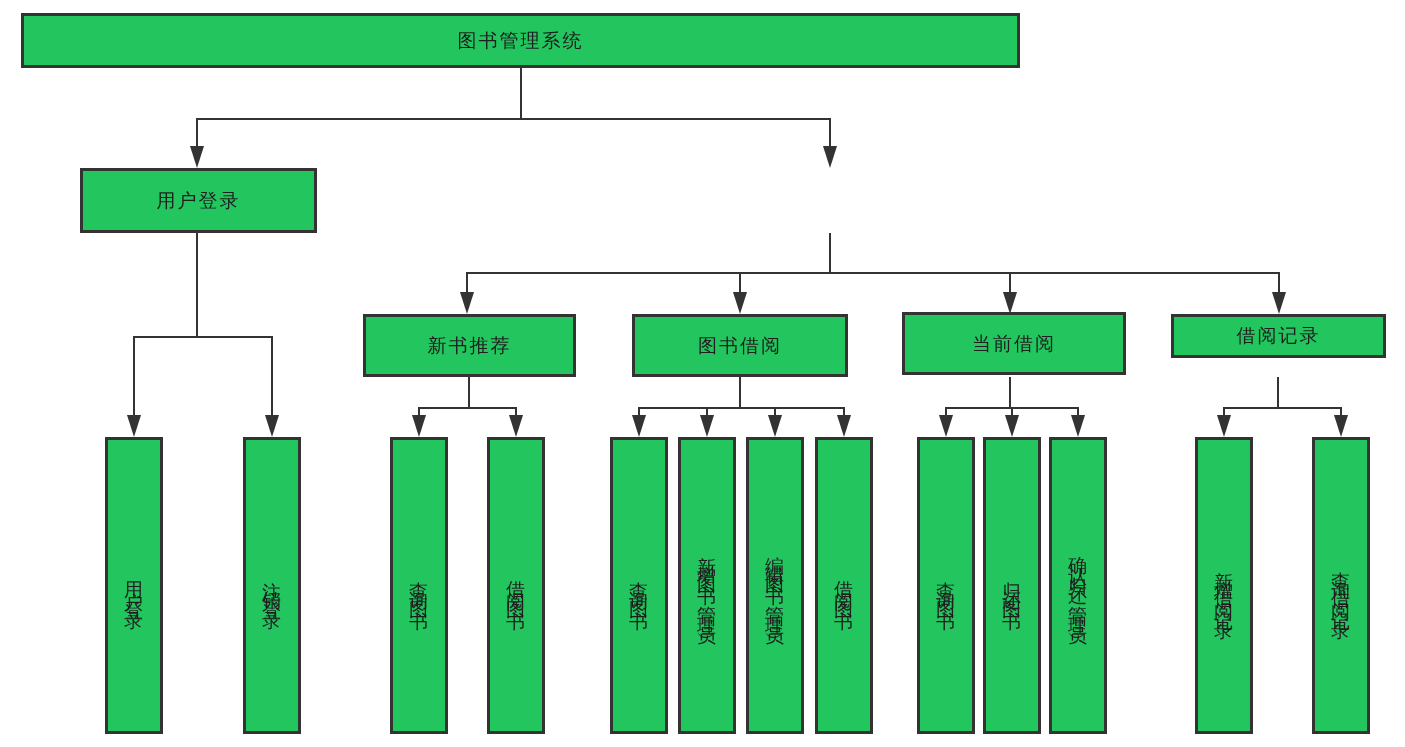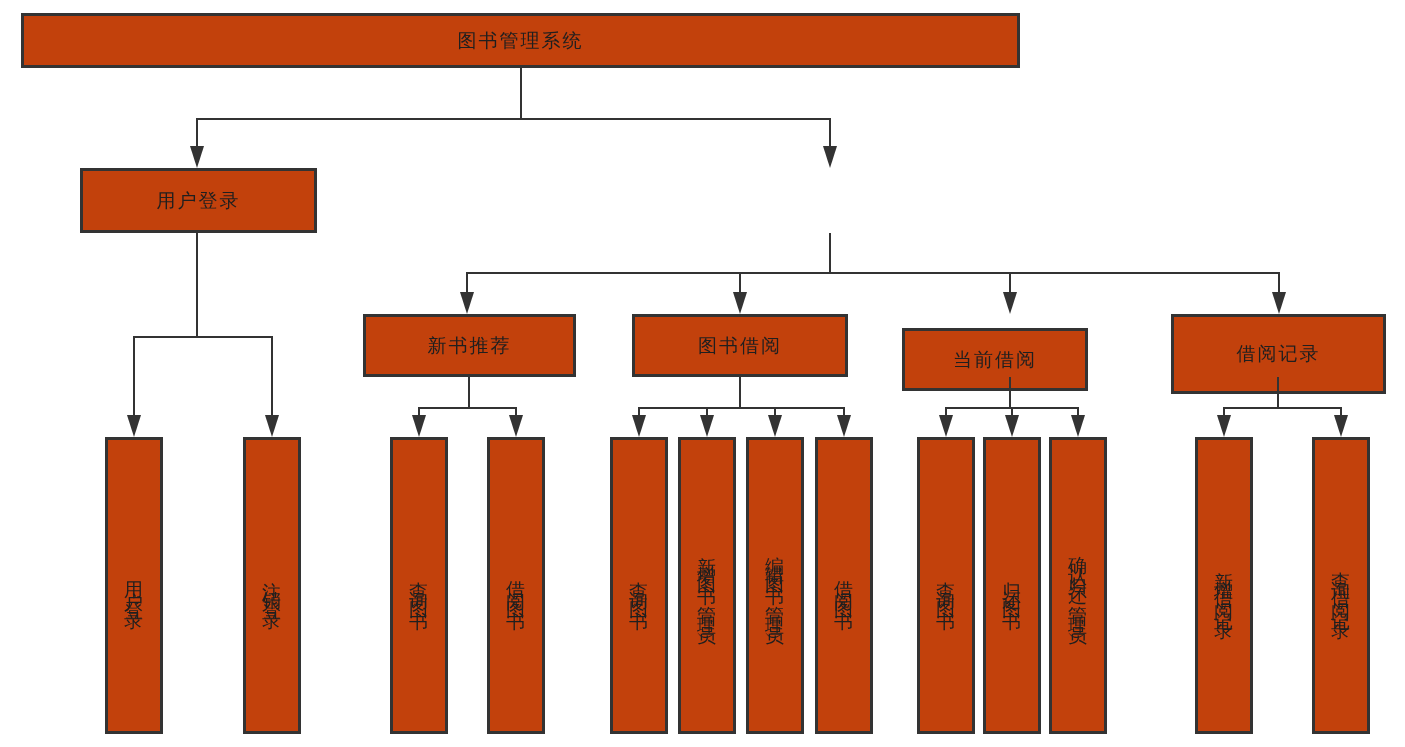--- a/index.html
+++ b/index.html
@@ -14,21 +14,21 @@
     width: 1405px;
     height: 747px;
     background: var(--background);
     overflow: hidden;
     font-family: "DejaVu Sans", "Liberation Sans", sans-serif;
   }
   .box {
     position: absolute;
     box-sizing: border-box;
     border: 3px solid var(--line);
-    background: #c2410c;
+    background: #22c55e;
     display: flex;
     align-items: center;
     justify-content: center;
     font-size: 19px;
     color: var(--text);
     letter-spacing: 2px;
   }
   .leaf { width: 58px; top: 437px; height: 297px; }
   .vtext {
     writing-mode: vertical-rl;
@@ -87,22 +87,22 @@
   <div class="arrow" style="left:460px;top:292px"></div>
   <div class="vline" style="left:739px;top:272px;height:22px"></div>
   <div class="arrow" style="left:733px;top:292px"></div>
   <div class="vline" style="left:1009px;top:272px;height:22px"></div>
   <div class="arrow" style="left:1003px;top:292px"></div>
   <div class="vline" style="left:1278px;top:272px;height:22px"></div>
   <div class="arrow" style="left:1272px;top:292px"></div>
 
   <div class="box" style="left:632px;top:314px;width:216px;height:63px">图书借阅</div>
   <div class="box" style="left:363px;top:314px;width:213px;height:63px">新书推荐</div>
-  <div class="box" style="left:902px;top:328px;width:186px;height:63px">当前借阅</div>
-  <div class="box" style="left:1171px;top:314px;width:215px;height:80px">借阅记录</div>
+  <div class="box" style="left:902px;top:312px;width:224px;height:63px">当前借阅</div>
+  <div class="box" style="left:1171px;top:314px;width:215px;height:44px">借阅记录</div>
 
   <div class="vline" style="left:468px;top:377px;height:31px"></div>
   <div class="hline" style="left:418px;top:407px;width:99px"></div>
   <div class="vline" style="left:418px;top:407px;height:10px"></div>
   <div class="arrow" style="left:412px;top:415px"></div>
   <div class="vline" style="left:515px;top:407px;height:10px"></div>
   <div class="arrow" style="left:509px;top:415px"></div>
 
   <div class="vline" style="left:739px;top:377px;height:31px"></div>
   <div class="hline" style="left:638px;top:407px;width:207px"></div>

